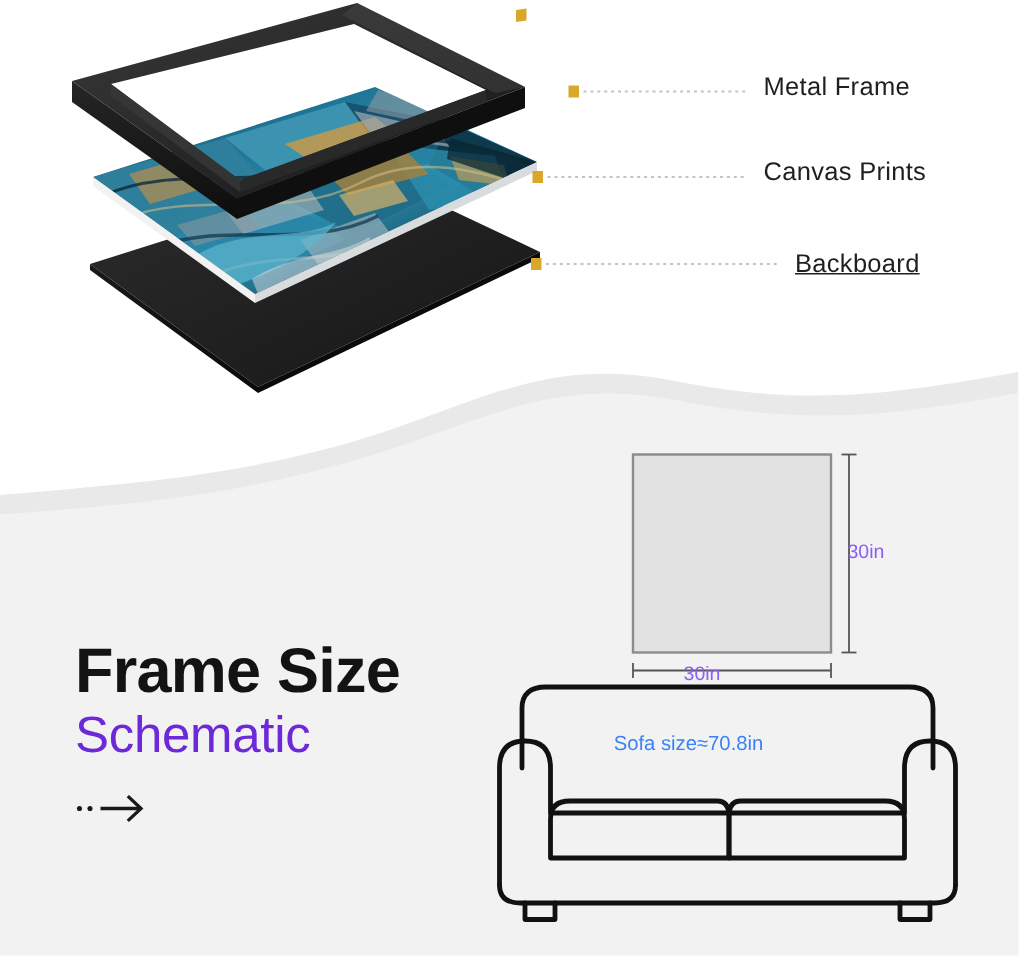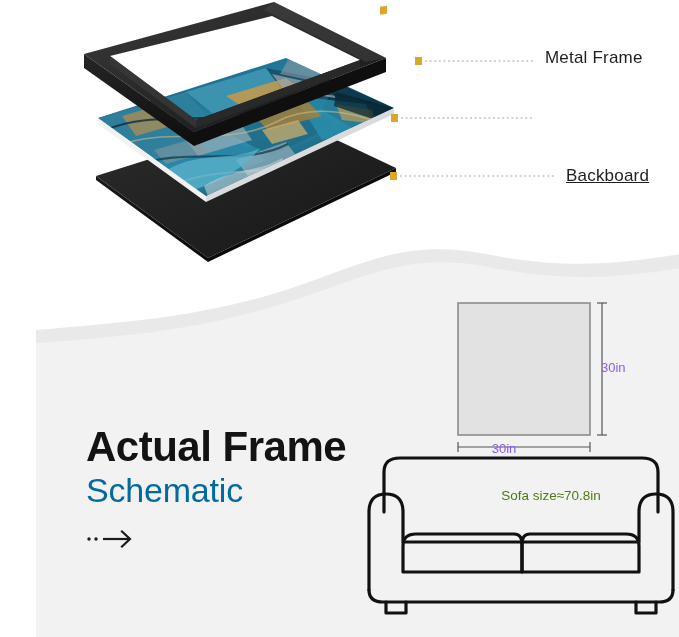--- a/index.html
+++ b/index.html
@@ -3,21 +3,21 @@
 <meta charset="utf-8">
 <style>
   * { margin:0; padding:0; box-sizing:border-box; }
   html,body { width:679px; height:637px; }
   body {
     font-family:"Liberation Sans", sans-serif;
     background:#ffffff;
     position:relative;
     overflow:hidden;
   }
-  #stage { position:absolute; inset:0; width:622px; height:637px;margin-left:36px; }
+  #stage { position:absolute; inset:0; width:622px; height:637px; }
 
   
   .bg-wave { position:absolute; left:0; top:0; width:679px; height:637px; }
 
   
   .exploded { position:absolute; left:0; top:0; width:420px; height:280px; }
 
   
   .leader-label {
     position:absolute;
@@ -35,39 +35,39 @@
   .headline-main {
     font-size:42px;
     font-weight:bold;
     color:#131313;
     letter-spacing:-.5px;
     line-height:1.04;
   }
   .headline-sub {
     font-size:34px;
     font-weight:300;
-    color:#0369a1;
+    color:#6d28d9;
     letter-spacing:-.2px;
     line-height:1.15;
     margin-top:2px;
   }
   .arrow-wrap { margin-top:18px; }
 
   .size-diagram { position:absolute; left:400px; top:290px; width:250px; height:180px; }
   .sofa-diagram { position:absolute; left:330px; top:450px; width:310px; height:165px; }
 
   .dim-text {
     position:absolute;
     font-size:13px;
     color:#8b5cf6;
     white-space:nowrap;
   }
   #dim-h { left:565px; top:360px; }
   #dim-w { left:468px; top:441px; transform:translateX(-50%); }
-  #sofa-text { left:515px; top:488px; transform:translateX(-50%); font-size:13.5px; color:#4d7c0f; }
+  #sofa-text { left:459px; top:488px; transform:translateX(-50%); font-size:13.5px; color:#3b82f6; }
 </style>
 </head>
 <body>
 
 <div id="stage">
 
   <svg class="bg-wave" viewBox="0 0 679 637" preserveAspectRatio="none">
     <rect x="0" y="0" width="679" height="637" fill="#ffffff"></rect>
 
     <path fill="#e9e9e9" d="M0,330 C90,322 150,318 230,296 C315,272 360,236 450,254 C540,272 600,262 679,248 L679,637 L0,637 Z"></path>
@@ -176,24 +176,25 @@
     <line x1="389" y1="61" x2="498" y2="61" stroke="#c3c3c3" stroke-width="1.4" stroke-dasharray="2 2.6"></line>
 
     <rect x="355" y="114" width="7" height="8" fill="#d9a82a"></rect>
     <line x1="365" y1="118" x2="498" y2="118" stroke="#c3c3c3" stroke-width="1.4" stroke-dasharray="2 2.6"></line>
 
     <rect x="354" y="172" width="7" height="8" fill="#d9a82a"></rect>
     <line x1="364" y1="176" x2="519" y2="176" stroke="#c3c3c3" stroke-width="1.4" stroke-dasharray="2 2.6"></line>
   </svg>
 
   <div class="leader-label" id="lab-metal">Metal Frame</div>
+  <div class="leader-label" id="lab-canvas">Canvas Prints</div>
   <div class="leader-label" id="lab-backboard">Backboard</div>
 
   <div class="headline-block">
-    <div class="headline-main">Actual Frame</div>
+    <div class="headline-main">Frame Size</div>
     <div class="headline-sub">Schematic</div>
     <div class="arrow-wrap">
       <svg width="56" height="22" viewBox="0 0 56 22">
         <circle cx="3" cy="11" r="1.7" fill="#1a1a1a"></circle>
         <circle cx="10" cy="11" r="1.7" fill="#1a1a1a"></circle>
         <line x1="17" y1="11" x2="44" y2="11" stroke="#1a1a1a" stroke-width="2.2"></line>
         <polyline points="36,3.5 44,11 36,18.5" fill="none" stroke="#1a1a1a" stroke-width="2.2" stroke-linecap="square"></polyline>
       </svg>
     </div>
   </div>

